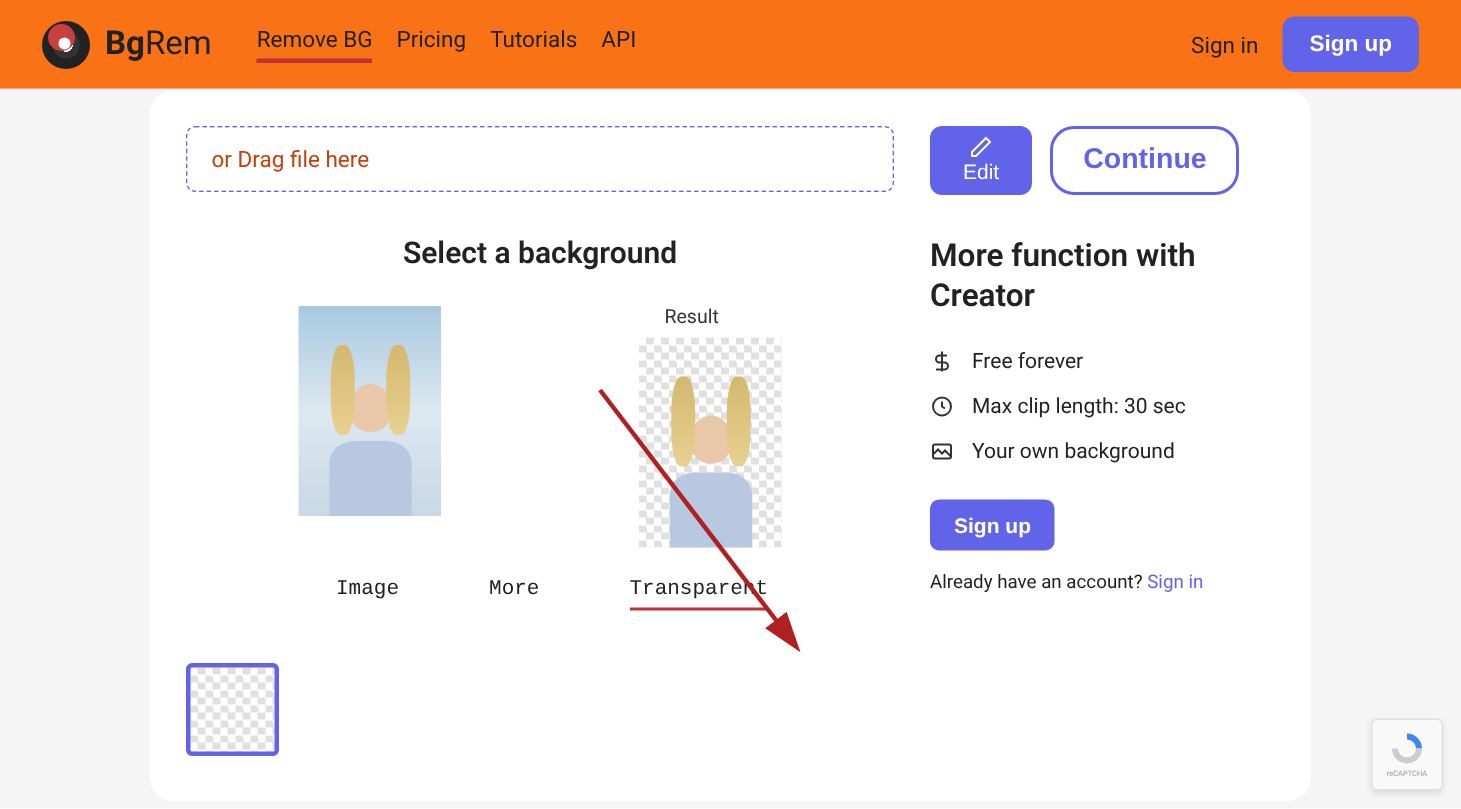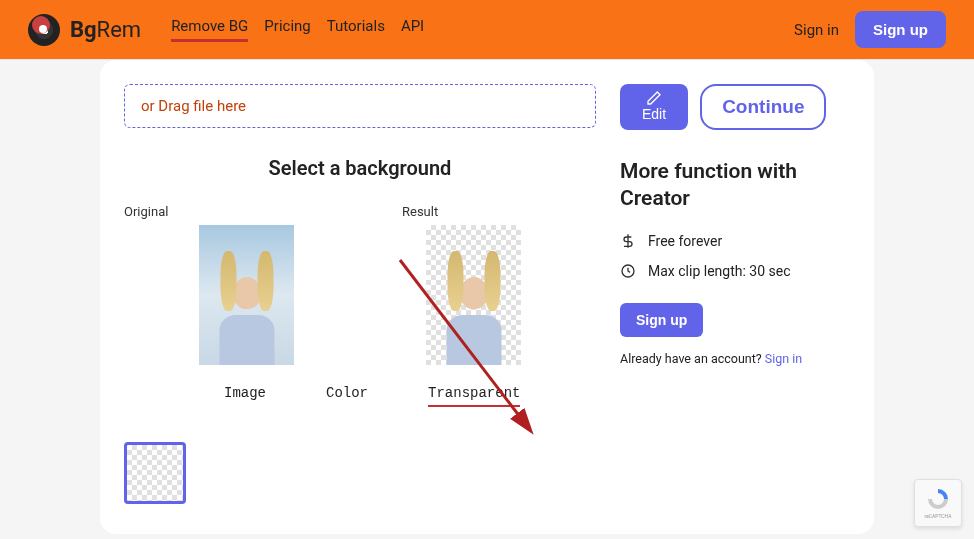--- a/index.html
+++ b/index.html
@@ -80,37 +80,36 @@
 </div>
 
 <div class="main-card">
   <div class="left-col">
     <div class="upload-box">
       <span class="drag-text">or Drag file here</span>
     </div>
     <h2 class="section-title">Select a background</h2>
     <div class="preview-row">
       <div class="preview-col">
-        <div class="preview-label">Original</div>
         <div class="preview-img orig">
             <div class="face"></div>
             <div class="hair"></div>
           </div>
       </div>
       <div class="preview-col">
-        <div class="preview-label" style="margin-left:68px">Result</div>
+        <div class="preview-label" style="margin-left:109px">Result</div>
         <div class="preview-img result">
             <div class="face"></div>
             <div class="hair"></div>
           </div>
       </div>
     </div>
     <div class="tabs">
       <span class="tab">Image</span>
-      <span class="tab">Color</span>
+      <span class="tab">More</span>
       <span class="tab active">Transparent</span>
     </div>
     <div class="thumbs">
       <div class="thumb"></div>
     </div>
   </div>
 
   <svg class="arrow-svg" width="160" height="200" viewBox="0 0 160 200">
     <defs>
         <marker id="ah" markerWidth="10" markerHeight="10" refX="7" refY="3" orient="auto">
@@ -137,20 +136,27 @@
         </svg>
       <span class="feature-text">Free forever</span>
     </div>
     <div class="feature-item">
       <svg class="feature-icon" viewBox="0 0 24 24" fill="none" stroke="currentColor" stroke-width="2">
           <circle cx="12" cy="12" r="9"></circle>
           <path d="M12 7v5l3 2"></path>
         </svg>
       <span class="feature-text">Max clip length: 30 sec</span>
     </div>
+    <div class="feature-item">
+      <svg class="feature-icon" viewBox="0 0 24 24" fill="none" stroke="currentColor" stroke-width="2">
+          <rect x="3" y="5" width="18" height="14" rx="2"></rect>
+          <path d="M3 15l5-5 4 4 3-3 6 6"></path>
+        </svg>
+      <span class="feature-text">Your own background</span>
+    </div>
     <button class="signup-small-btn">Sign up</button>
     <div class="account-text"><span>Already have an account? </span><span class="signin-inline">Sign in</span></div>
   </div>
 </div>
 
 <div class="recaptcha">
   <svg class="recaptcha-icon" viewBox="0 0 24 24">
       <path fill="#4285f4" d="M12 2a10 10 0 0110 10h-4a6 6 0 00-6-6V2z"></path>
       <path fill="#ccc" d="M22 12a10 10 0 01-10 10v-4a6 6 0 006-6h4z"></path>
       <path fill="#ccc" d="M12 22A10 10 0 012 12h4a6 6 0 006 6v4z"></path>

